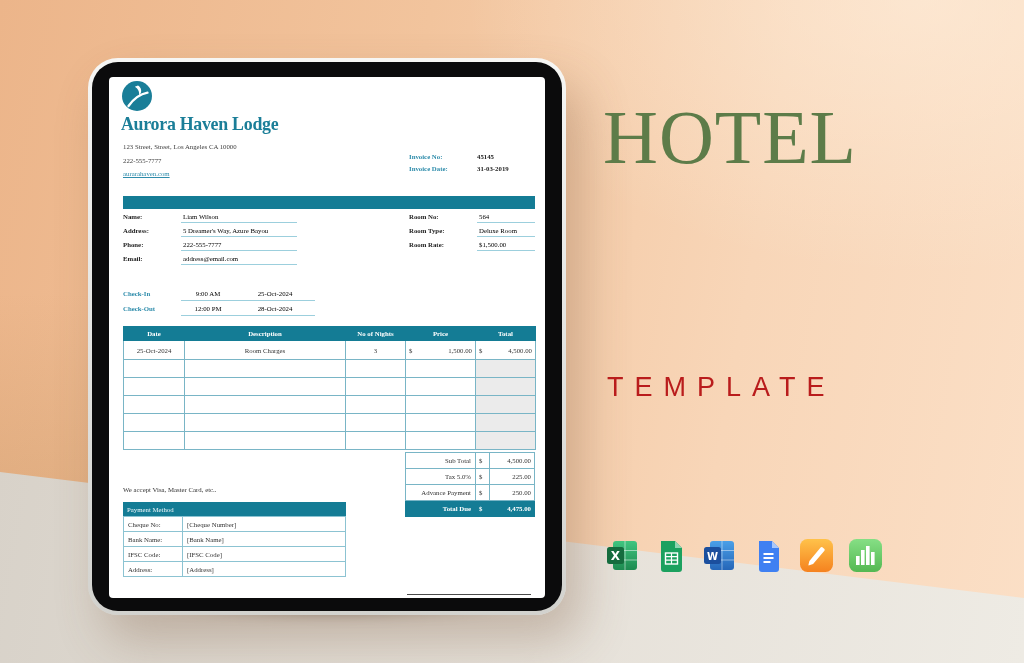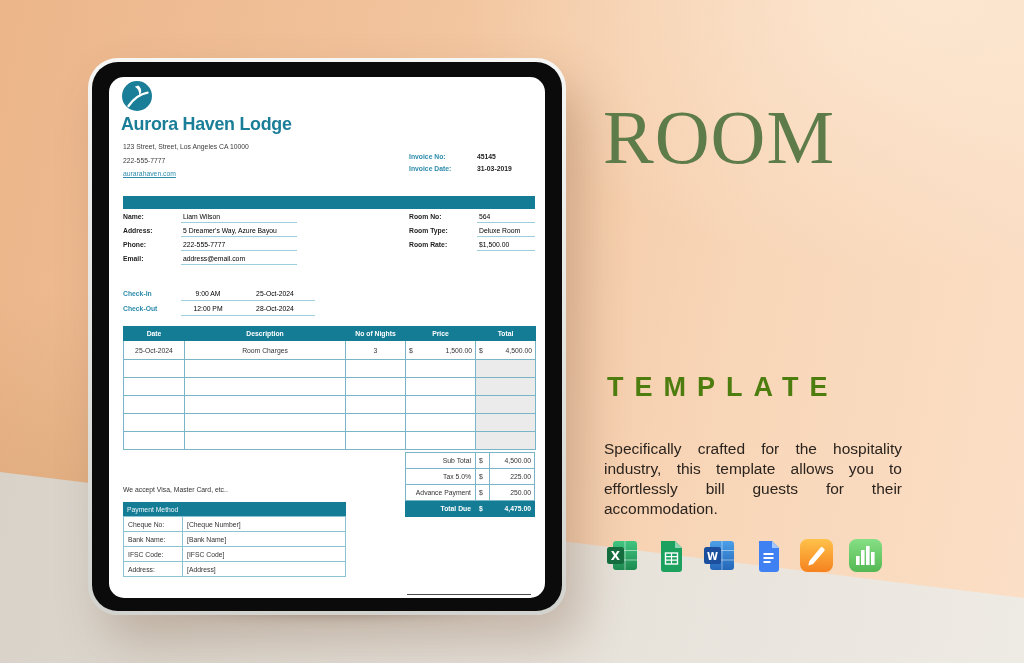--- a/index.html
+++ b/index.html
@@ -14,21 +14,21 @@
     background:linear-gradient(100deg,#d8d2c9,#e6e1d9 55%,#eeebe4);
     clip-path:polygon(0 20px,1024px 146px,1024px 211px,0 211px);}
   .tablet-shadow{position:absolute;left:92px;top:594px;width:480px;height:30px;
     background:radial-gradient(closest-side,rgba(75,58,42,.45),rgba(75,58,42,0) 75%);filter:blur(5px);}
 
   
   .tablet{position:absolute;left:88px;top:58px;width:478px;height:557px;border-radius:30px;
     background:linear-gradient(180deg,#f6f6f4,#d2d2ce);box-shadow:16px 26px 48px rgba(118,84,55,.30);
     padding:4px;box-sizing:border-box;}
   .bezel{width:100%;height:100%;border-radius:26px;background:#0b0b0c;padding:15px 17px 13px;box-sizing:border-box;}
-  .screen{position:relative;width:100%;height:100%;background:#fff;border-radius:15px;overflow:hidden;}
+  .screen{position:relative;width:100%;height:100%;background:#fff;border-radius:4px;overflow:hidden;font-family:Liberation Serif, serif;}
 
   
   .screen *{box-sizing:border-box}
   .logo{position:absolute;left:12px;top:3px;width:32px;height:32px;}
   .brand-name{position:absolute;left:12px;top:36px;font-size:19px;font-weight:800;color:#1b7e98;
     transform:scaleX(.94);transform-origin:left;white-space:nowrap;letter-spacing:-.3px;}
   .brand-line{position:absolute;left:14px;font-size:6.8px;color:#3c3c3c;white-space:nowrap;}
   .brand-addr{top:66px}.brand-phone{top:80px}
   .brand-web{top:93px;color:#2e8cab;text-decoration:underline;cursor:pointer;}
   .meta{position:absolute;left:300px;top:76px;display:grid;grid-template-columns:68px auto;row-gap:5px;font-size:6.8px;}
@@ -67,21 +67,21 @@
   .pay{position:absolute;left:14px;top:425px;width:223px;font-size:6.8px;}
   .pay-head{height:14px;background:#147c95;color:#eef7fa;display:flex;align-items:center;padding-left:4px;}
   .pay table{width:100%;border-collapse:collapse;table-layout:fixed;}
   .pay td{border:1px solid #8cc3d2;height:15px;background:#fff;padding-left:4px;color:#333;}
   .pay td.plbl{width:59px}
   .sign{position:absolute;left:298px;top:517px;width:124px;border-top:1px solid #4a4a4a;}
 
   
   .hero-title{position:absolute;left:603px;top:95px;font-family:"Liberation Serif",serif;font-size:76px;
     line-height:85px;color:#5d7c49;letter-spacing:1px;font-weight:400;}
-  .hero-sub{position:absolute;left:607px;top:372px;font-size:27px;letter-spacing:11px;color:#4d7c0f;font-weight:700;}
+  .hero-sub{position:absolute;left:607px;top:372px;font-size:27px;letter-spacing:11px;color:#b91c1c;font-weight:400;}
   .hero-desc{position:absolute;left:604px;top:423px;width:298px;font-size:15.5px;line-height:20px;
     text-align:justify;color:#2b241e;}
   .apps{position:absolute;left:606px;top:539px;display:flex;gap:15.5px;align-items:flex-end;}
   .app{width:33px;height:33px;position:relative;}
   .app svg{display:block}
 </style>
 </head>
 <body>
 
 <div class="scene">
@@ -282,24 +282,23 @@
           </tbody>
             </table>
         </div>
         <div class="sign"></div>
 
       </div>
     </div>
   </div>
 
   <div class="hero-title">
-    <div>ROOM</div>
+    <div>HOTEL</div>
   </div>
   <div class="hero-sub">TEMPLATE</div>
-  <p class="hero-desc">Specifically crafted for the hospitality industry, this template allows you to effortlessly bill guests for their accommodation.</p>
 
   <div class="apps">
     <div class="app">
       <svg width="33" height="33" viewBox="0 0 33 33">
         <defs>
             <linearGradient id="gx" x1="0" y1="0" x2="0" y2="1">
               <stop offset="0" stop-color="#40c57f"></stop>
               <stop offset="1" stop-color="#1d8a50"></stop>
             </linearGradient>
           </defs>

